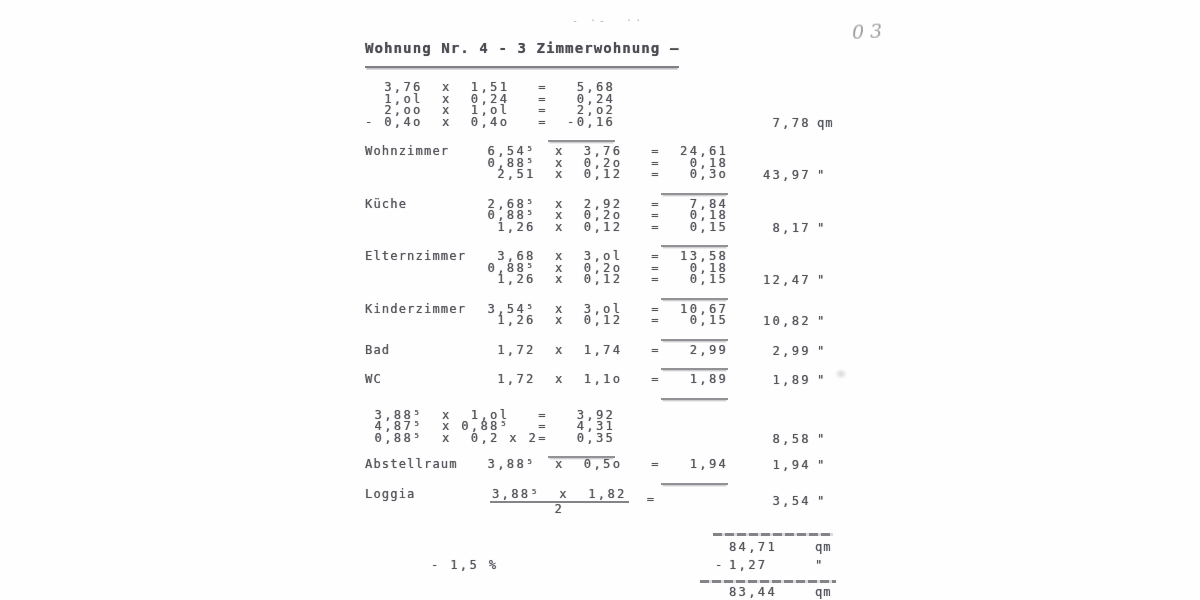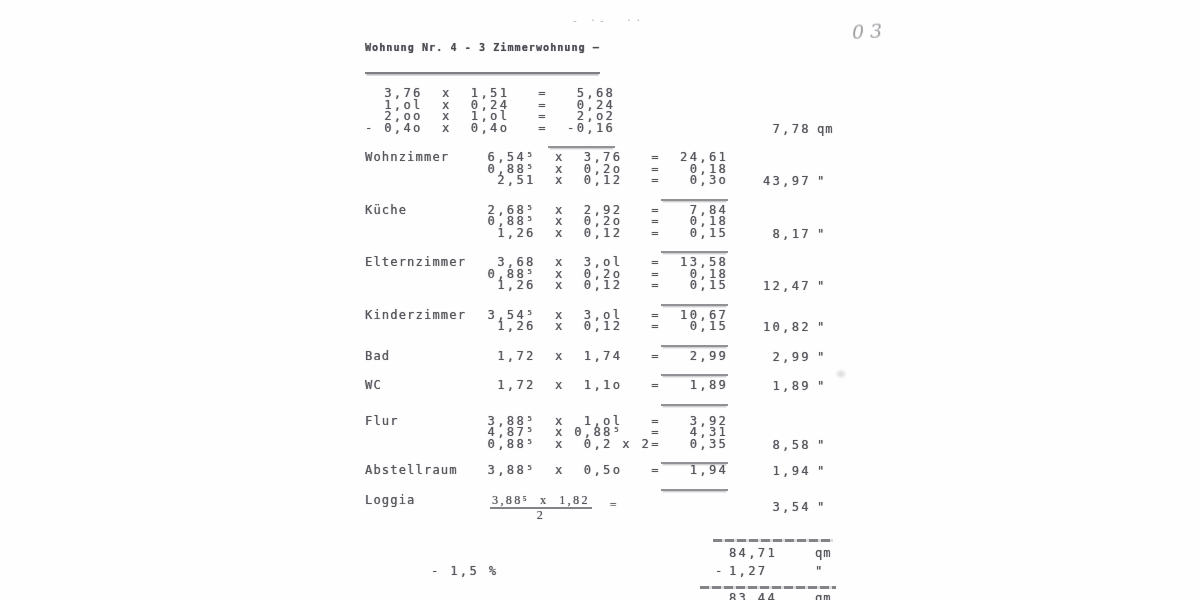--- a/index.html
+++ b/index.html
@@ -9,22 +9,22 @@
   }
   .page{position:absolute;inset:0;background:#fefefe;}
 
   
   .doc{
     position:absolute;left:365px;top:40px;width:474px;
     color:#56575c;font-size:12px;line-height:11.5px;letter-spacing:2.4px;
     text-shadow:0 0 1px rgba(90,90,96,.55), .4px .4px .6px rgba(90,90,96,.35);
   }
   .title{
-    display:inline-block;font-weight:bold;font-size:10px;letter-spacing:1.1px;
-    color:#4c4d52;line-height:16px;padding-bottom:16px;margin-bottom:14px;
+    display:inline-block;font-weight:bold;font-size:14px;letter-spacing:1.1px;
+    color:#4c4d52;line-height:16px;padding-bottom:10px;margin-bottom:14px;
     border-bottom:2px solid rgba(95,95,102,.8);
     box-shadow:0 3px 0 -1.4px rgba(120,120,126,.45);
     white-space:pre;
   }
   .section{position:relative;display:flex;margin-bottom:18px;}
   .sec-flur{margin-bottom:15px;}
   .sec-wc{margin-bottom:24px;}
   .label{flex:none;width:113px;letter-spacing:1.2px;white-space:pre;}
   .calc{flex:none;white-space:pre;}
   .line{height:11.5px;white-space:pre;}
@@ -33,21 +33,21 @@
     border-bottom:2px solid rgba(100,100,106,.7);
     box-shadow:0 3px 0 -1.6px rgba(120,120,126,.35);
     padding-bottom:12px;
   }
   .total{position:absolute;right:0;bottom:-1px;display:flex;white-space:pre;}
   .total.raised{bottom:8px;}
   .t-num{display:inline-block;width:76px;text-align:right;}
   .t-unit{display:inline-block;width:22px;margin-left:6px;letter-spacing:1px;}
 
   
-  .fracrow{white-space:pre;font-family:Liberation Serif, serif;}
+  .fracrow{white-space:pre;}
   .frac{display:inline-block;margin-left:12px;text-align:center;vertical-align:top;}
   .fnum{border-bottom:2px solid rgba(100,100,106,.8);padding:0 2px 1px 2px;white-space:pre;}
   .fden{line-height:12px;}
   .feq{display:inline-block;margin-left:18px;position:relative;top:5px;}
 
   
   .summary{position:relative;margin-top:2px;}
   .rule{height:3px;background:repeating-linear-gradient(90deg,rgba(100,100,106,.8) 0 9px,rgba(100,100,106,.22) 9px 12px);}
   .rule1{margin-left:348px;width:120px;margin-bottom:6px;}
   .rule2{margin-left:335px;width:136px;margin-top:2px;margin-bottom:4px;}
@@ -122,21 +122,20 @@
           <div class="label">Bad</div>
           <div class="calc"><div class="line"><span class="body">  1,72  x  1,74   =</span><span class="res u">   2,99</span></div></div>
           <div class="total"><span class="t-num">2,99</span><span class="t-unit">"</span></div>
         </div>
         <div class="section sec-wc">
           <div class="label">WC</div>
           <div class="calc"><div class="line"><span class="body">  1,72  x  1,1o   =</span><span class="res u">   1,89</span></div></div>
           <div class="total"><span class="t-num">1,89</span><span class="t-unit">"</span></div>
         </div>
         <div class="section sec-flur">
-          <div class="label">Flur</div>
           <div class="calc"><div class="line"><span class="body"> 3,88⁵  x  1,ol   =</span><span class="res">   3,92</span></div><div class="line"><span class="body"> 4,87⁵  x 0,88⁵   =</span><span class="res">   4,31</span></div><div class="line"><span class="body"> 0,88⁵  x  0,2 x 2=</span><span class="res u">   0,35</span></div></div>
           <div class="total"><span class="t-num">8,58</span><span class="t-unit">"</span></div>
         </div>
         <div class="section sec-abstellraum">
           <div class="label">Abstellraum</div>
           <div class="calc"><div class="line"><span class="body"> 3,88⁵  x  0,5o   =</span><span class="res u">   1,94</span></div></div>
           <div class="total"><span class="t-num">1,94</span><span class="t-unit">"</span></div>
         </div>
         <div class="section sec-loggia">
           <div class="label">Loggia</div>

